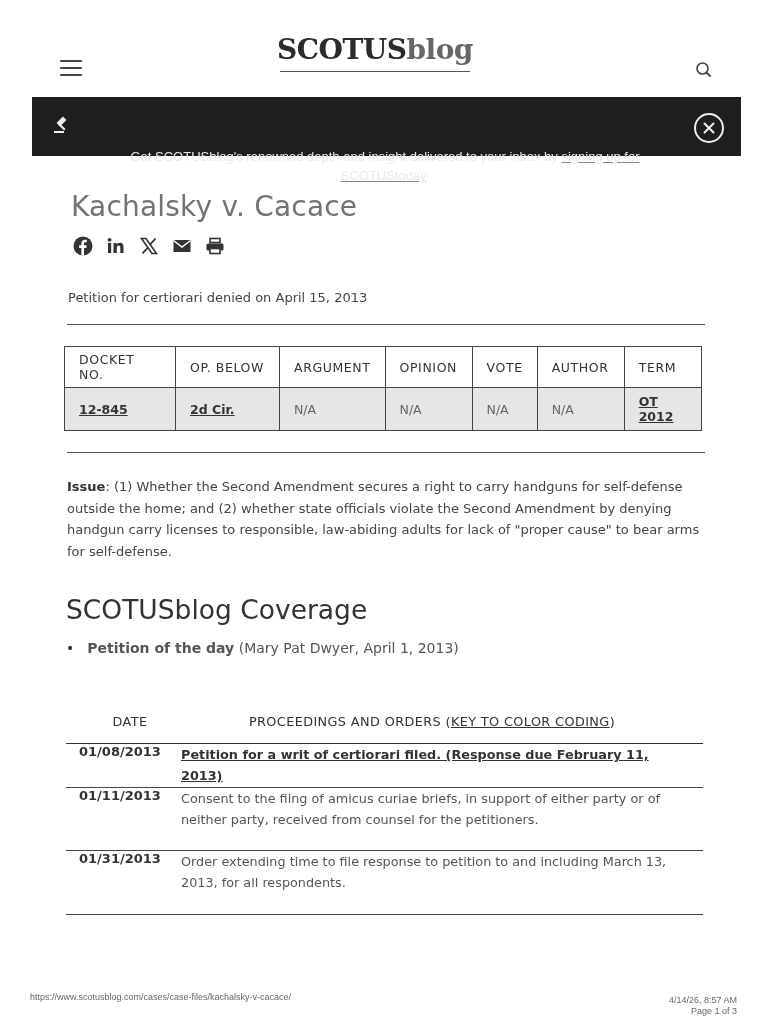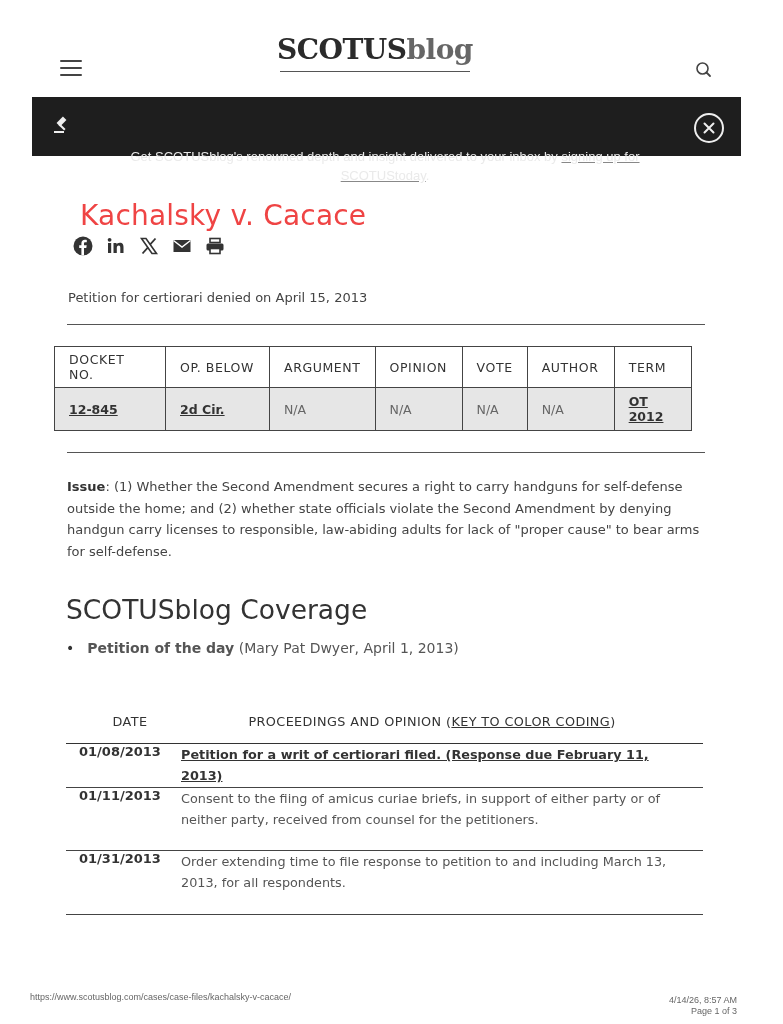--- a/index.html
+++ b/index.html
@@ -24,29 +24,29 @@
   
   .banner { left: 32px; top: 97px; width: 709px; height: 59px; background: #1e1e1e; color: #eaeaea; }
   .banner-gavel { position: absolute; left: 20px; top: 18px; width: 20px; height: 20px; }
   .banner-text { position: absolute; left: 88px; width: 530px; top: 10px; text-align: center;
     font-family: "Liberation Sans", sans-serif; font-size: 13px; line-height: 19px; margin-top: 40px; }
   .banner-text a { color: #eaeaea; text-decoration: underline; text-decoration-color: #888; }
   .banner-close { position: absolute; left: 662px; top: 16px; width: 26px; height: 26px; border: 2px solid #eee;
     border-radius: 50%; cursor: pointer; }
 
   
-  .case-title { left: 68px; top: 187px; font-size: 28px; font-weight: normal; color: #ef4444; margin: 12px; letter-spacing: 0.2px; }
+  .case-title { left: 68px; top: 187px; font-size: 28px; font-weight: normal; color: #737373; margin: 3px; letter-spacing: 0.2px; }
   .share-row { left: 73px; top: 234px; height: 24px; display: flex; align-items: center; gap: 13px; }
   .share-row .ico { width: 20px; height: 20px; display: inline-flex; align-items: center; justify-content: center; cursor: pointer; }
 
   .status-line { left: 68px; top: 290px; font-size: 13px; color: #444; }
   .rule { height: 0; border-top: 1.5px solid #555; }
 
   
-  .case-table { left: 54px; top: 346px; width: 638px; border-collapse: collapse; font-size: 12.5px; }
+  .case-table { left: 64px; top: 346px; width: 638px; border-collapse: collapse; font-size: 12.5px; }
   .case-table th, .case-table td { border: 1.2px solid #444; padding: 0 14px; text-align: left; }
   .case-table th { height: 40px; font-weight: normal; letter-spacing: 0.6px; color: #333; background: #fff; }
   .case-table td { height: 42px; background: #e6e6e6; color: #666; }
   .case-table td a { color: #333; font-weight: bold; text-decoration: underline; }
 
   .issue { left: 67px; top: 476px; width: 640px; font-size: 13px; line-height: 21.5px; color: #444; }
   .issue b { color: #333; }
 
   .coverage-title { left: 66px; top: 594px; font-size: 26.5px; font-weight: normal; margin: 0; color: #333; }
   .coverage-list { left: 66px; top: 640px; margin: 0; padding: 0; list-style: none; font-size: 14px; color: #555; }
@@ -177,21 +177,21 @@
 <div class="abs issue"><b>Issue</b><span>: (1) Whether the Second Amendment secures a right to carry handguns for self-defense outside the home; and (2) whether state officials violate the Second Amendment by denying handgun carry licenses to responsible, law-abiding adults for lack of "proper cause" to bear arms for self-defense.</span></div>
 
 <h2 class="abs coverage-title">SCOTUSblog Coverage</h2>
 <ul class="abs coverage-list">
   <li><a href="#" class="link" style="text-decoration:none">Petition of the day</a><span> (Mary Pat Dwyer, April 1, 2013)</span></li>
 </ul>
 
 <div class="abs proc">
   <div class="proc-head">
     <div class="c-date">DATE</div>
-    <div class="c-text"><span>PROCEEDINGS AND OPINION (</span><a href="#">KEY TO COLOR CODING</a><span>)</span></div>
+    <div class="c-text"><span>PROCEEDINGS AND ORDERS (</span><a href="#">KEY TO COLOR CODING</a><span>)</span></div>
   </div>
   <div class="proc-row" style="height:43px">
     <div class="c-date">01/08/2013</div>
     <div class="c-text"><a href="#">Petition for a writ of certiorari filed. (Response due February 11, 2013)</a></div>
   </div>
   <div class="proc-row" style="height:62px">
     <div class="c-date">01/11/2013</div>
     <div class="c-text">Consent to the fiing of amicus curiae briefs, in support of either party or of neither party, received from counsel for the petitioners.</div>
   </div>
   <div class="proc-row" style="height:63px">

